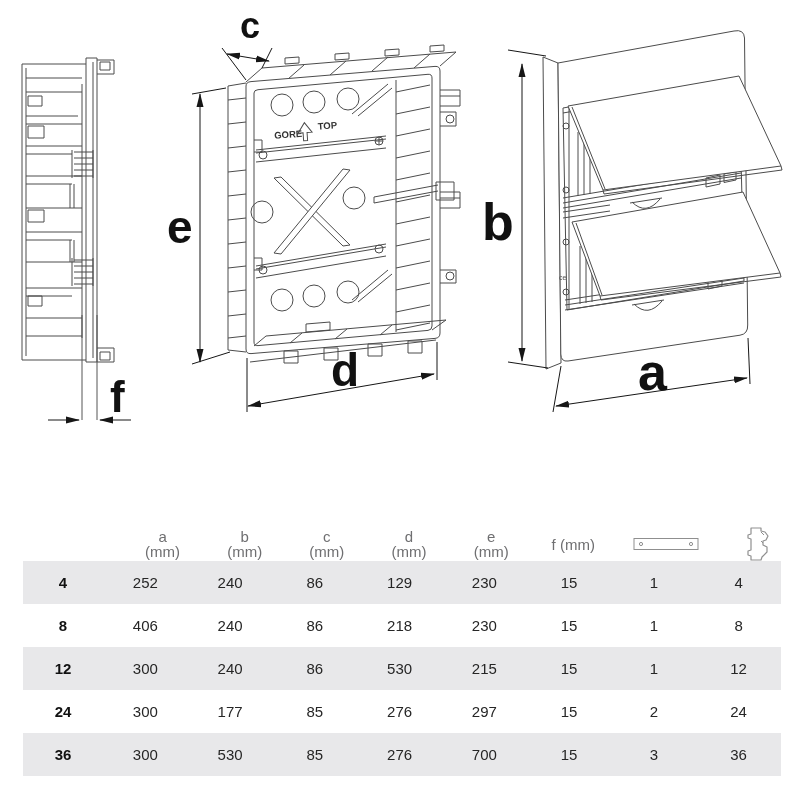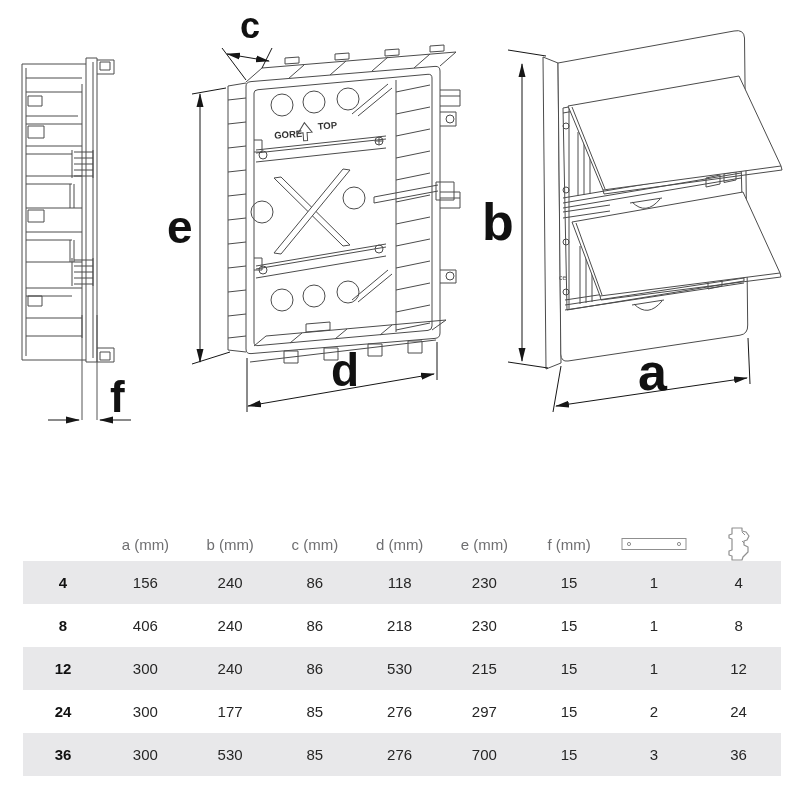--- a/index.html
+++ b/index.html
@@ -2,21 +2,21 @@
 <html><head>
 <meta charset="utf-8">
 <style>
   html,body{margin:0;padding:0;background:#fff;}
   body{width:800px;height:800px;overflow:hidden;font-family:"Liberation Sans",sans-serif;}
   .sheet{position:relative;width:800px;height:800px;background:#fff;}
   .drawings{position:absolute;left:0;top:0;}
   
   .spec-table{position:absolute;left:23px;top:527px;width:758px;}
   .trow{display:grid;grid-template-columns:80px repeat(8,1fr);align-items:center;text-align:center;}
-  .thead{height:34px;color:#6f6f71;font-size:15px;}
+  .thead{height:34px;color:#6f6f71;font-size:15px;gap:37px;}
   .thead .cell{font-weight:400;}
   .drow{height:43px;font-size:15px;color:#262626;}
   .drow.shade{background:#e8e8ea;}
   .drow .cell:first-child{font-weight:700;color:#111;}
   .cell{line-height:1;}
   .icon-cell{display:flex;justify-content:center;align-items:center;}
 </style>
 </head>
 <body>
 
@@ -184,24 +184,24 @@
     <div class="cell icon-cell">
       <svg width="26" height="34" viewBox="0 0 26 34">
         <path d="M6,1 H16 V4 L20,5 L23,9 L21,13 L18,14 V18 L22,20 V25 L17,30 L16,33 H6 V29 L3,28 V24 L6,23 V12 L3,11 V8 L6,7 Z" fill="none" stroke="#8f8f8f" stroke-width="1.2" stroke-linejoin="round"></path>
         <path d="M16,5 L19,8 M16,14 L18,16" stroke="#8f8f8f" stroke-width="1" fill="none"></path>
       </svg>
     </div>
   </div>
 
   <div class="trow drow shade">
     <div class="cell">4</div>
-    <div class="cell">156</div>
+    <div class="cell">252</div>
     <div class="cell">240</div>
     <div class="cell">86</div>
-    <div class="cell">118</div>
+    <div class="cell">129</div>
     <div class="cell">230</div>
     <div class="cell">15</div>
     <div class="cell">1</div>
     <div class="cell">4</div>
   </div>
   <div class="trow drow">
     <div class="cell">8</div>
     <div class="cell">406</div>
     <div class="cell">240</div>
     <div class="cell">86</div>

